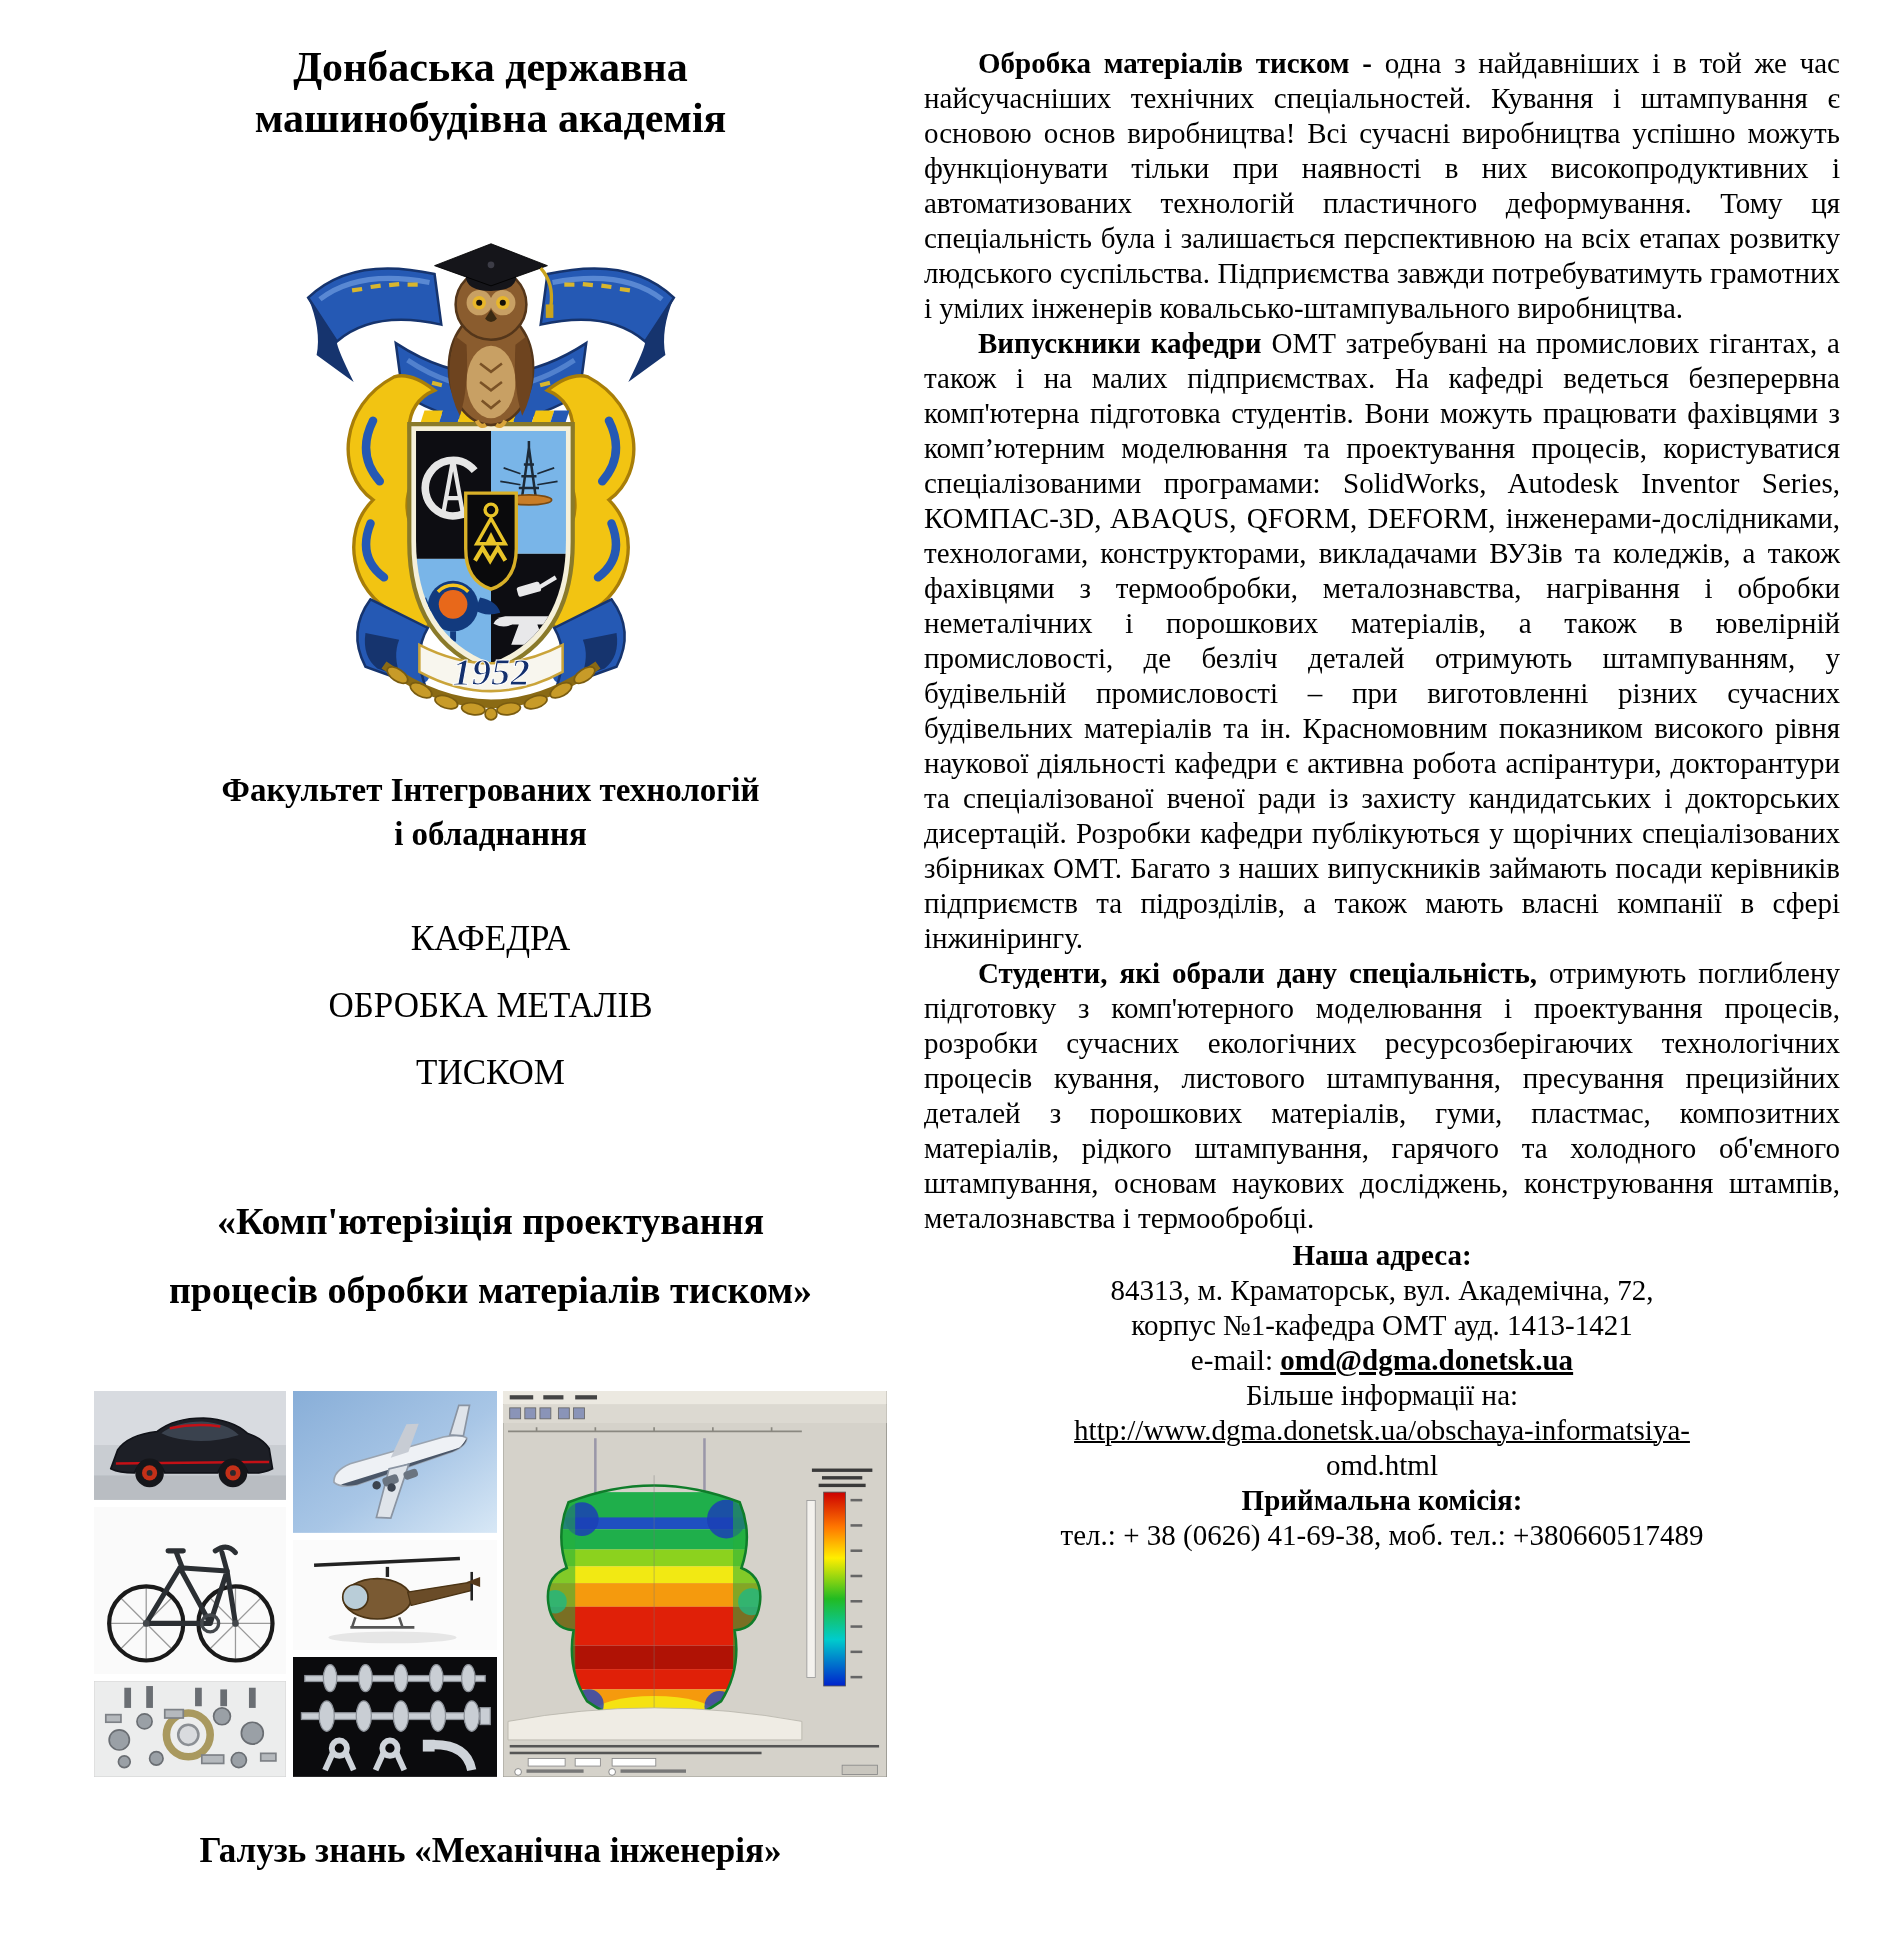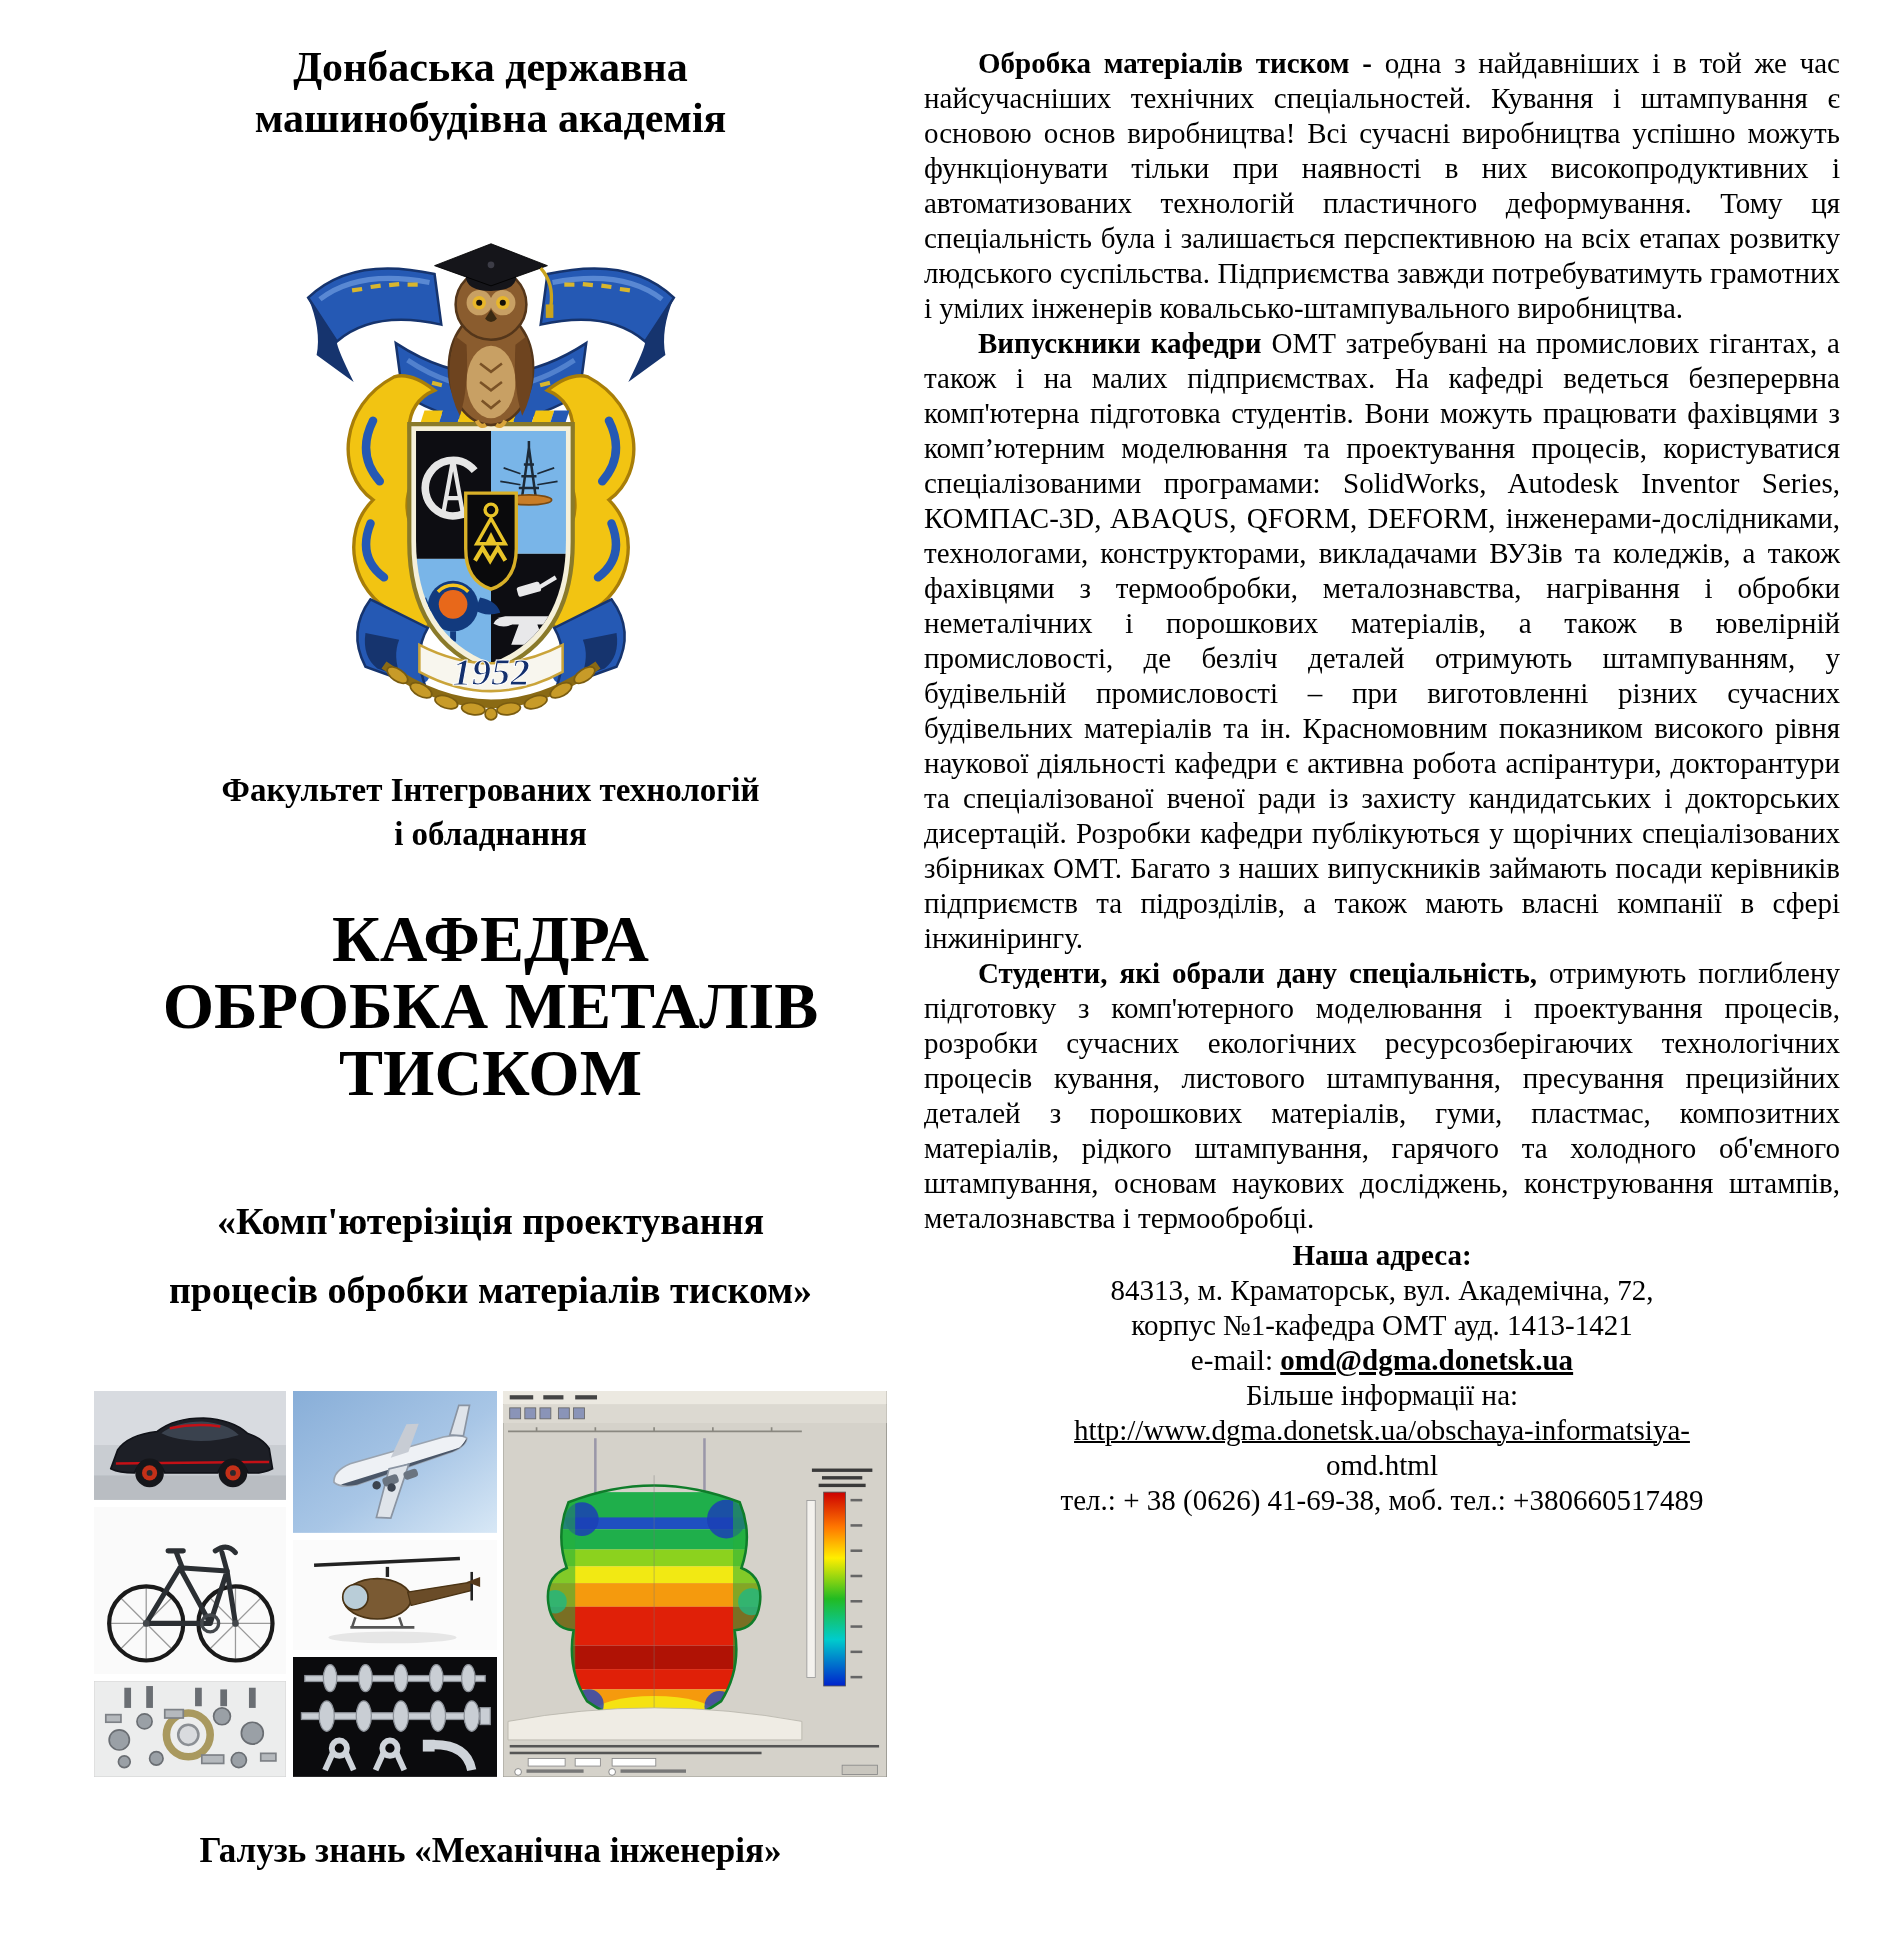--- a/index.html
+++ b/index.html
@@ -4,21 +4,21 @@
 <style>
   html,body{margin:0;padding:0;}
   body{width:1896px;height:1952px;background:#ffffff;position:relative;overflow:hidden;
        font-family:"Liberation Serif", serif;color:#000;}
   .col-left{position:absolute;left:48px;top:0;width:885px;}
   .col-right{position:absolute;left:924px;top:46px;width:916px;}
 
   .academy-title{margin:42px 0 0 0;text-align:center;font-weight:bold;font-size:42px;line-height:51px;white-space:pre-line;}
   .crest-wrap{margin-top:59px;display:flex;justify-content:center;}
   .faculty{margin:42px 0 0 0;text-align:center;font-weight:bold;font-size:33px;line-height:44px;white-space:pre-line;}
-  .department{margin:49px 0 0 0;text-align:center;font-weight:bold;font-size:66px;line-height:67px;white-space:pre-line;}
+  .department{margin:49px 0 0 0;text-align:center;font-weight:normal;font-size:35px;line-height:67px;white-space:pre-line;}
   .quote{margin:81px 0 0 0;text-align:center;font-weight:bold;font-size:38px;line-height:69px;white-space:pre-line;}
   .caption{margin:54px 0 0 0;text-align:center;font-weight:bold;font-size:35px;}
 
   .collage{margin:66px auto 0 auto;width:793px;height:386px;display:flex;gap:6.7px;}
   .collage .cA{width:192px;display:flex;flex-direction:column;gap:6.7px;}
   .collage .cB{width:204px;display:flex;flex-direction:column;gap:6.7px;}
   .collage .cC{flex:1;}
   .collage svg{display:block;width:100%;}
 
   .col-right p{margin:0;font-size:29px;line-height:35px;text-align:justify;text-indent:54px;}
@@ -426,16 +426,17 @@
   <p><b>Студенти, які обрали дану спеціальність,</b><span> отримують поглиблену підготовку з комп'ютерного моделювання і проектування процесів, розробки сучасних екологічних ресурсозберігаючих технологічних процесів кування, листового штампування, пресування прецизійних деталей з порошкових матеріалів, гуми, пластмас, композитних матеріалів, рідкого штампування, гарячого та холодного об'ємного штампування, основам наукових досліджень, конструювання штампів, металознавства і термообробці.</span></p>
 
   <div class="address">
     <div class="bold">Наша адреса:</div>
     <div>84313, м. Краматорськ, вул. Академічна, 72,</div>
     <div>корпус №1-кафедра ОМТ ауд. 1413-1421</div>
     <div><span>e-mail: </span><span class="email-link">omd@dgma.donetsk.ua</span></div>
     <div>Більше інформації на:</div>
     <div class="url-line1">http://www.dgma.donetsk.ua/obschaya-informatsiya-</div>
     <div>omd.html</div>
+    <div class="bold">Приймальна комісія:</div>
     <div>тел.: + 38 (0626) 41-69-38, моб. тел.: +380660517489</div>
   </div>
 </div>
 
 
 </body></html>

